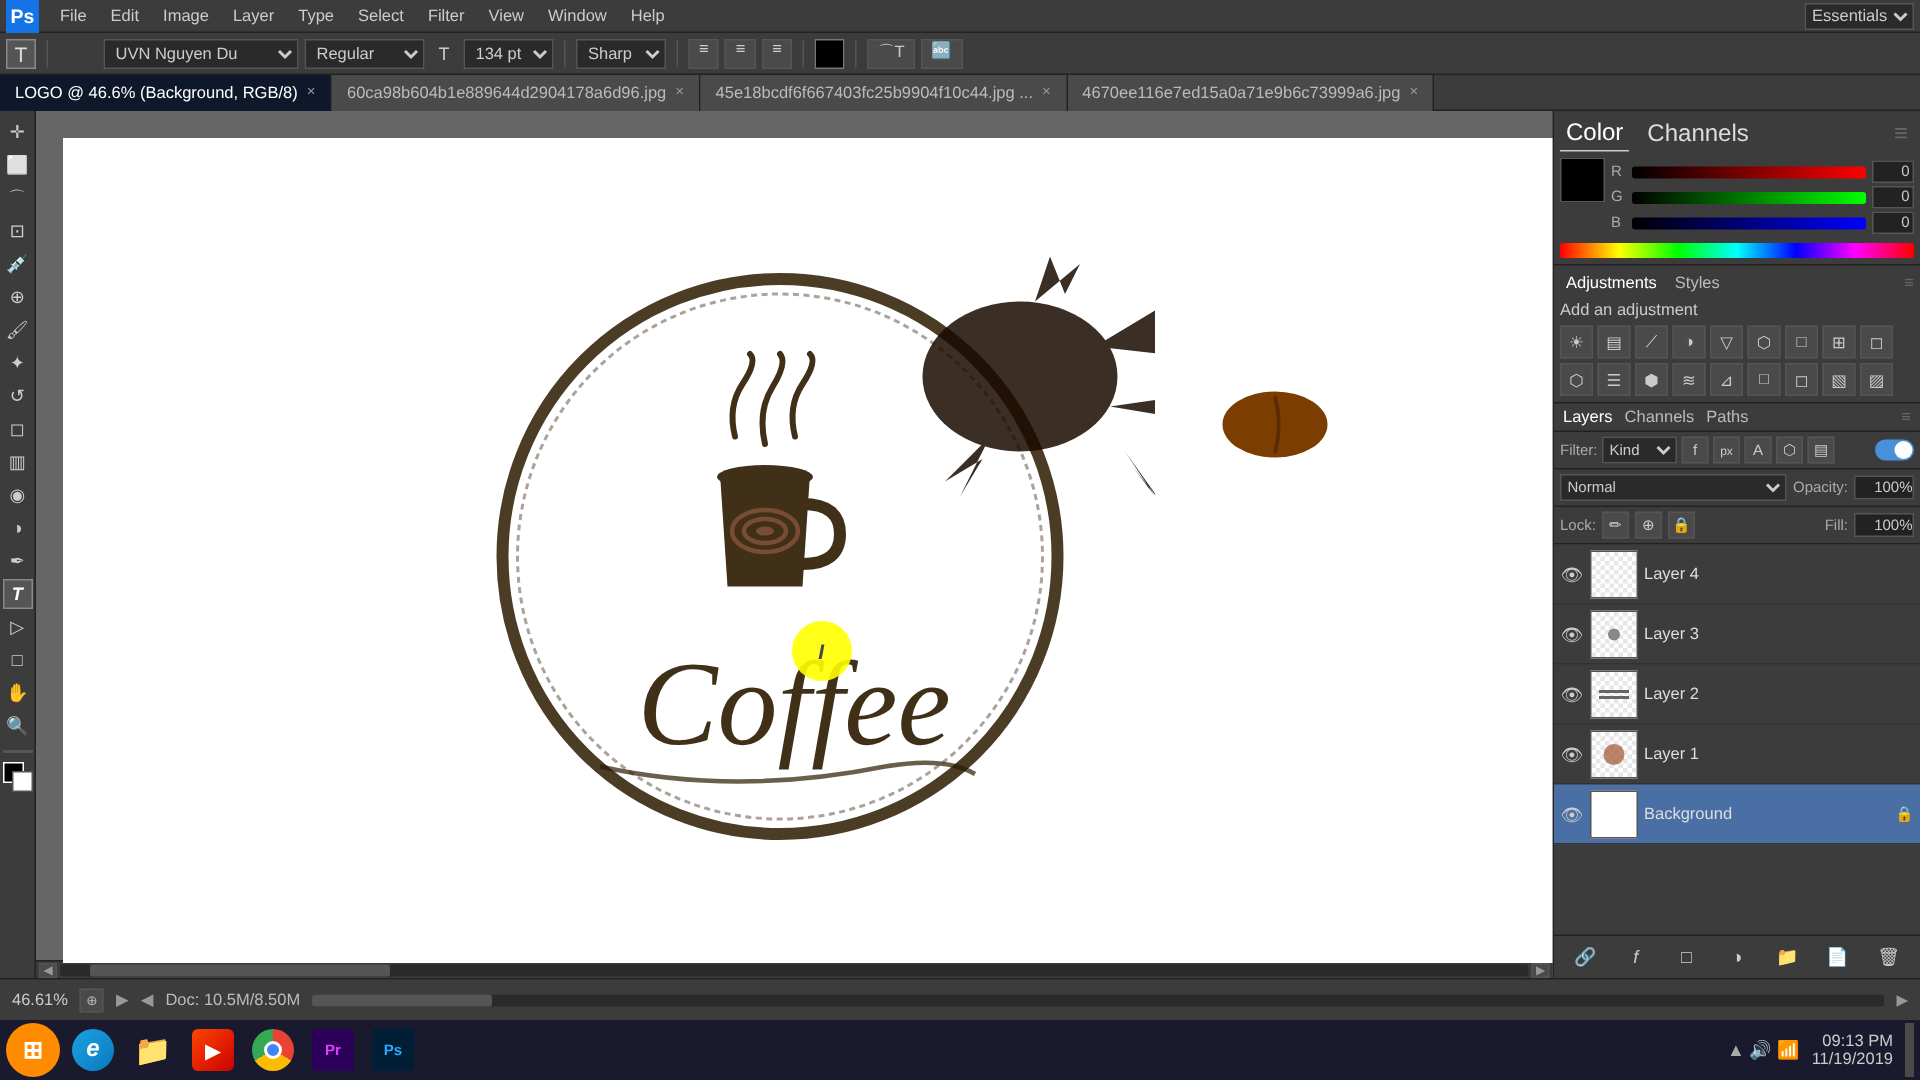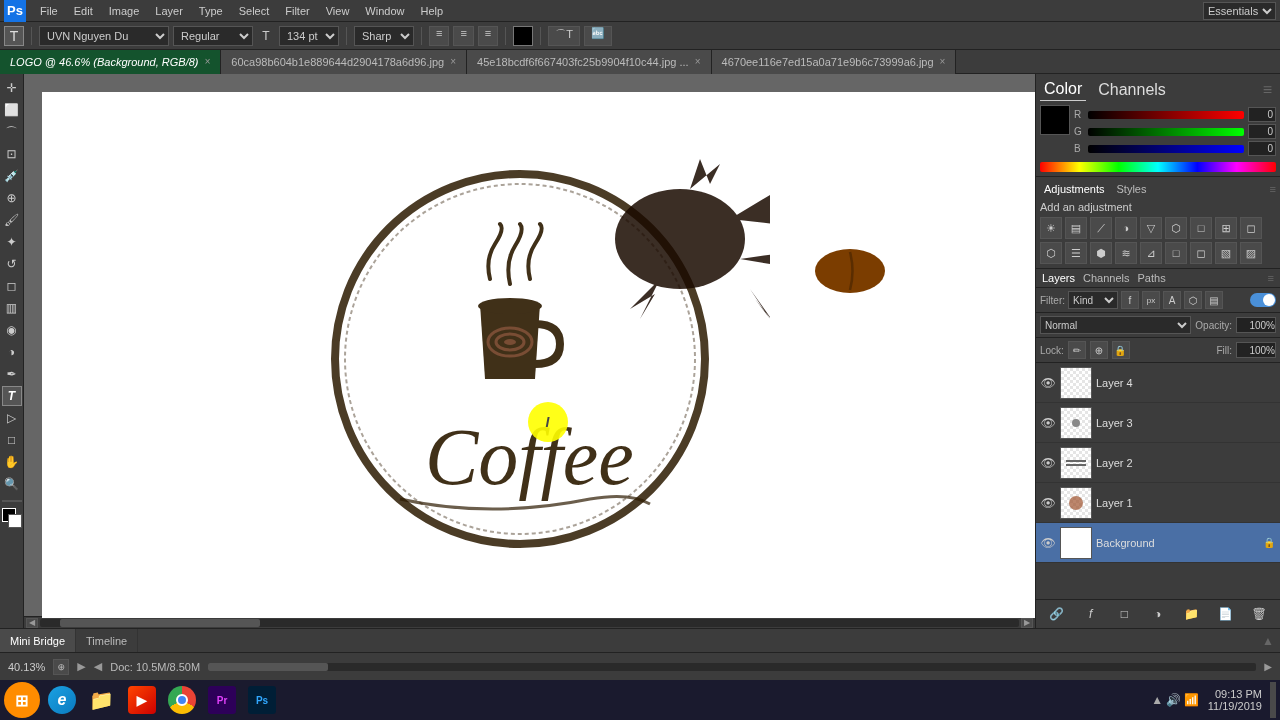--- a/index.html
+++ b/index.html
@@ -14,21 +14,21 @@
     #toolbar { display: flex; align-items: center; background: #3c3c3c; height: 28px; border-bottom: 1px solid #222; padding: 0 4px; gap: 4px; }
     #toolbar select, #toolbar input { background: #2a2a2a; color: #ccc; border: 1px solid #555; height: 20px; font-size: 11px; padding: 0 3px; }
     #toolbar .tb-btn { background: #4a4a4a; border: 1px solid #555; color: #ccc; height: 20px; padding: 0 6px; cursor: pointer; font-size: 11px; }
     #toolbar .tb-sep { width: 1px; height: 18px; background: #555; margin: 0 3px; }
     #toolbar .color-swatch { width: 18px; height: 18px; background: #222; border: 1px solid #777; }
     #toolbar .tb-icon { width: 18px; height: 18px; display: flex; align-items: center; justify-content: center; color: #ccc; font-size: 12px; }
 
     
     #tabs { display: flex; align-items: center; background: #3c3c3c; height: 24px; border-bottom: 1px solid #222; }
     .tab { display: flex; align-items: center; height: 24px; padding: 0 10px; background: #4a4a4a; border-right: 1px solid #222; font-size: 11px; color: #bbb; cursor: pointer; gap: 6px; }
-    .tab.active { background: #14532d; color: #fff; font-style: italic; }
+    .tab.active { background: #0f172a; color: #fff; }
     .tab .close-x { font-size: 10px; color: #999; cursor: pointer; }
 
     
     #left-tools { width: 24px; background: #3c3c3c; border-right: 1px solid #222; display: flex; flex-direction: column; align-items: center; padding-top: 4px; gap: 2px; }
     .tool-btn { width: 20px; height: 20px; display: flex; align-items: center; justify-content: center; color: #ccc; cursor: pointer; font-size: 12px; border: 1px solid transparent; }
     .tool-btn.active { border-color: #888; background: #555; }
 
     
     #canvas-area { flex: 1; background: #666; overflow: hidden; position: relative; }
     #canvas-bg { position: absolute; top: 10px; left: 10px; right: 10px; bottom: 10px; background: white; overflow: hidden; }
@@ -128,21 +128,21 @@
     <div style="margin-left:auto; display:flex; align-items:center; gap:4px;">
       <select style="background:#2a2a2a;color:#ccc;border:1px solid #555;font-size:11px;height:18px;">
         <option>Essentials</option>
       </select>
     </div>
   </div>
 
   <div id="toolbar">
     <div class="tool-btn active" style="font-size:14px;color:#ddd;">T</div>
     <div class="tb-sep"></div>
-    <select style="width:130px;">
+    <select style="width:130px;margin-left:30px;">
       <option>UVN Nguyen Du</option>
     </select>
     <select style="width:80px;">
       <option>Regular</option>
     </select>
     <div class="tb-icon">T</div>
     <select style="width:60px;">
       <option>134 pt</option>
     </select>
     <div class="tb-sep"></div>
@@ -437,28 +437,23 @@
           <div class="layers-foot-btn">◑</div>
           <div class="layers-foot-btn">📁</div>
           <div class="layers-foot-btn">📄</div>
           <div class="layers-foot-btn">🗑</div>
         </div>
       </div>
 
     </div>
   </div>
 
-  <div id="mini-bridge">
-    <div class="mini-bridge-tab active">Mini Bridge</div>
-    <div class="mini-bridge-tab">Timeline</div>
-    <div style="margin-left:auto;padding-right:6px;color:#666;cursor:pointer;font-size:12px;">▲</div>
-  </div>
 
   <div id="statusbar">
-    <span class="status-zoom">40.13%</span>
+    <span class="status-zoom">46.61%</span>
     <div style="width:16px;height:16px;background:#4a4a4a;border:1px solid #555;display:flex;align-items:center;justify-content:center;font-size:9px;cursor:pointer;">⊕</div>
     <span style="cursor:pointer;color:#999;">▶</span>
     <span style="cursor:pointer;color:#999;">◀</span>
     <span class="status-doc">Doc: 10.5M/8.50M</span>
     <div style="flex:1;height:8px;background:#2a2a2a;border-radius:2px;">
       <div style="width:120px;height:8px;background:#555;border-radius:2px;"></div>
     </div>
     <span style="color:#999;font-size:10px;cursor:pointer;">▶</span>
   </div>
 

